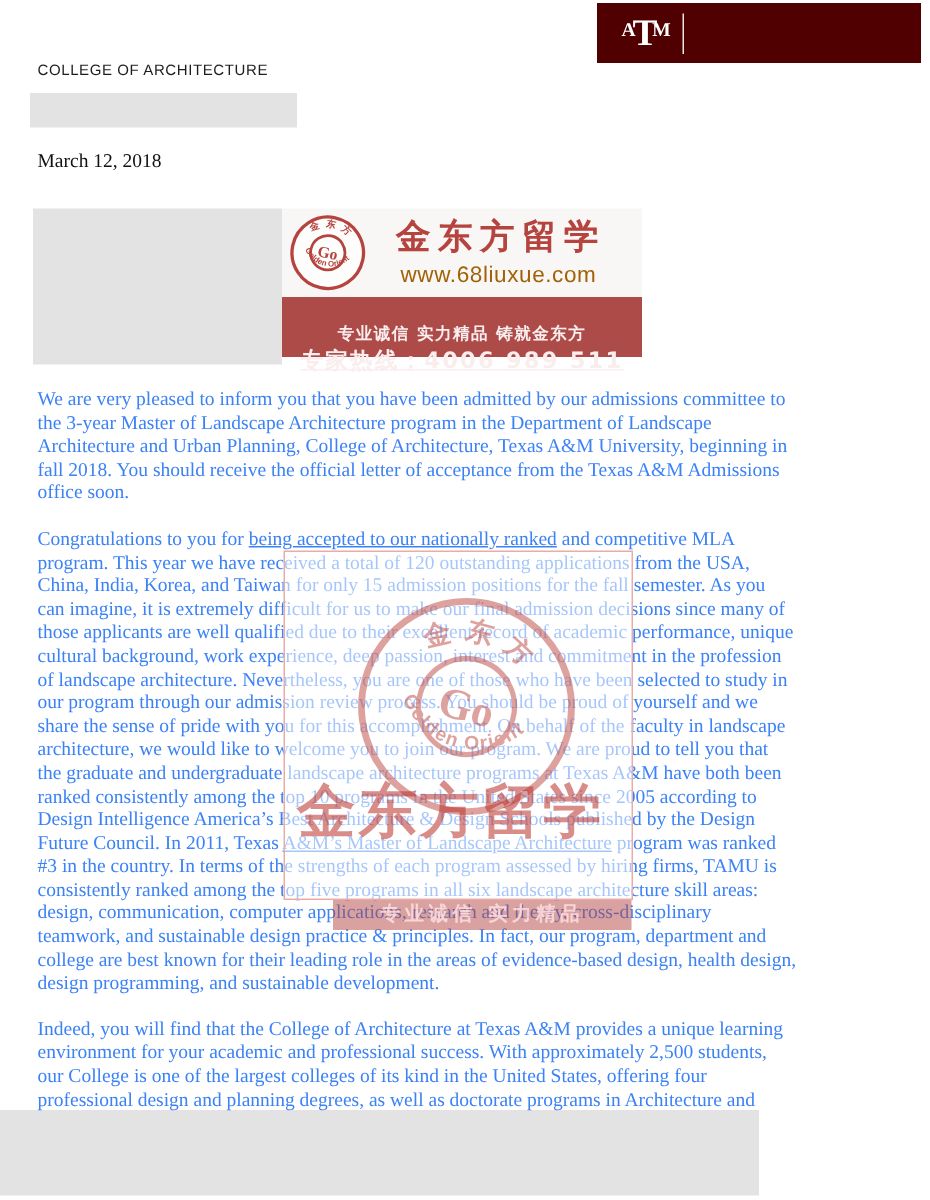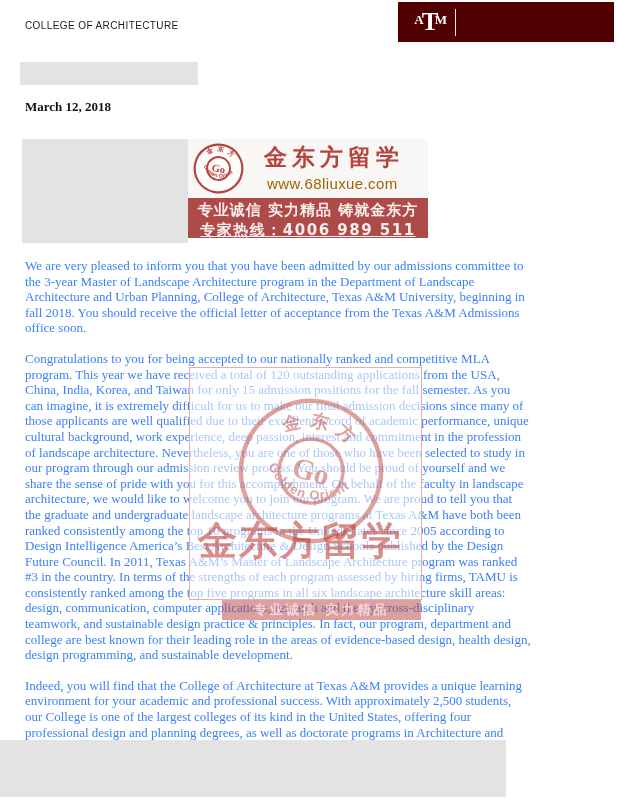--- a/index.html
+++ b/index.html
@@ -1,54 +1,54 @@
 <!DOCTYPE html>
 <html><head>
 <meta charset="utf-8">
 <style>
   html,body{margin:0;padding:0;background:#ffffff;}
   .page{position:relative;width:620px;height:800px;background:#fff;overflow:hidden;
         font-family:"Liberation Serif",serif;}
 
   
-  .college-label{position:absolute;left:25px;top:20px;font-family:"Liberation Sans",sans-serif;
+  .college-label{position:absolute;left:25px;top:42px;font-family:"Liberation Sans",sans-serif;
         font-size:10px;letter-spacing:.4px;color:#1d1d1d;text-align:center;}
   .tamu-logo{position:absolute;left:398px;top:2px;width:216px;height:40px;background:#500000;
         display:flex;align-items:center;justify-content:flex-start;padding-left:14px;box-sizing:border-box;color:#fff;}
   .atm-emblem{width:36px;height:32px;flex:0 0 auto;}
   .logo-divider{width:1px;height:27px;background:rgba(255,255,255,.9);margin:0 9px 0 7px;}
   .wordmark{font-family:"Liberation Serif",serif;font-weight:bold;font-size:19px;letter-spacing:.8px;line-height:19px;}
   .university-label{font-family:"Liberation Serif",serif;font-size:7px;letter-spacing:3.6px;margin-top:2px;}
 
   
   .redact{position:absolute;background:#e3e3e3;}
   .redact-1{left:20px;top:62px;width:178px;height:23px;}
   .redact-2{left:22px;top:139px;width:166px;height:104px;}
   .redact-3{left:0px;top:740px;width:506px;height:57px;}
 
-  .date{position:absolute;left:25px;top:99px;font-size:13px;color:#111;font-weight:bold;}
+  .date{position:absolute;left:25px;top:99px;font-size:13px;color:#111;}
 
   
   .wm-header{position:absolute;left:188px;top:139px;width:240px;height:99px;}
   .wm-bg{position:absolute;left:0;top:0;width:240px;height:59px;background:#f8f7f5;}
   .wm-logo{position:absolute;left:3px;top:2px;width:55px;height:55px;}
   .wm-brand{position:absolute;left:76px;top:3px;width:162px;font-family:"DejaVu Sans",sans-serif;
         font-weight:bold;font-size:23px;letter-spacing:5px;color:#b5433e;white-space:nowrap;}
   .wm-url{position:absolute;left:79px;top:36px;font-family:"Liberation Sans",sans-serif;
         font-size:15px;color:#a16207;letter-spacing:.4px;}
   .wm-banner{position:absolute;left:0;top:59px;width:240px;height:40px;background:#ad4b49;
         color:#f9eded;text-align:center;font-family:"DejaVu Sans",sans-serif;font-weight:bold;}
-  .wm-banner-l1{font-size:15px;letter-spacing:1px;padding-top:3px;white-space:nowrap;}
+  .wm-banner-l1{font-size:11px;letter-spacing:1px;padding-top:17px;white-space:nowrap;}
   .wm-banner-l2{font-size:15px;letter-spacing:1.5px;margin-top:1px;white-space:nowrap;text-decoration:underline;}
 
   
   .letter-body{position:absolute;left:25px;top:258px;width:585px;font-size:13px;
         line-height:15.6px;color:#3b82f6;z-index:1;}
   .para{white-space:pre-line;margin:0 0 15px 0;}
-  .u{}
+  .u{text-decoration:underline;}
 
   
   .overlay{position:absolute;left:189px;top:367px;width:233px;height:233px;
         background:rgba(255,255,255,.55);border:1px solid #e9aca7;box-sizing:border-box;z-index:2;}
   .big-stamp{position:absolute;left:46px;top:28px;width:150px;height:150px;opacity:.5;}
   .ov-brand{position:absolute;left:8px;top:146px;font-family:"DejaVu Sans",sans-serif;font-weight:bold;
         font-size:39px;letter-spacing:2px;color:rgba(185,48,40,.55);white-space:nowrap;}
   .ov-band{position:absolute;left:32px;right:0;top:196px;height:20px;background:rgba(180,70,66,.5);
         color:rgba(255,222,222,.85);font-family:"DejaVu Sans",sans-serif;font-weight:bold;
         font-size:13px;letter-spacing:3px;text-align:center;line-height:20px;overflow:hidden;white-space:nowrap;margin-top:36px;}

